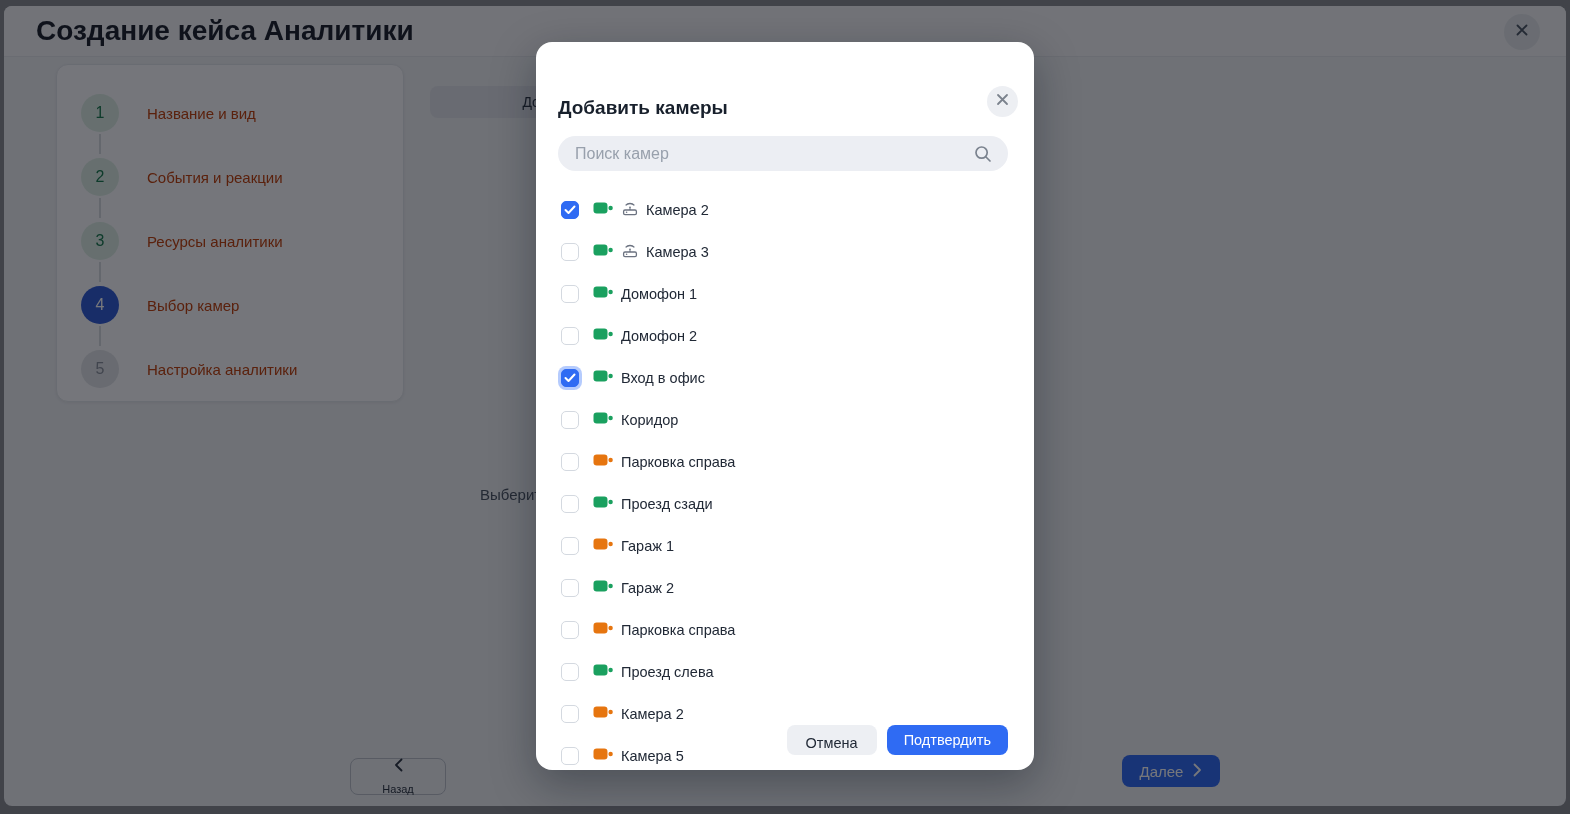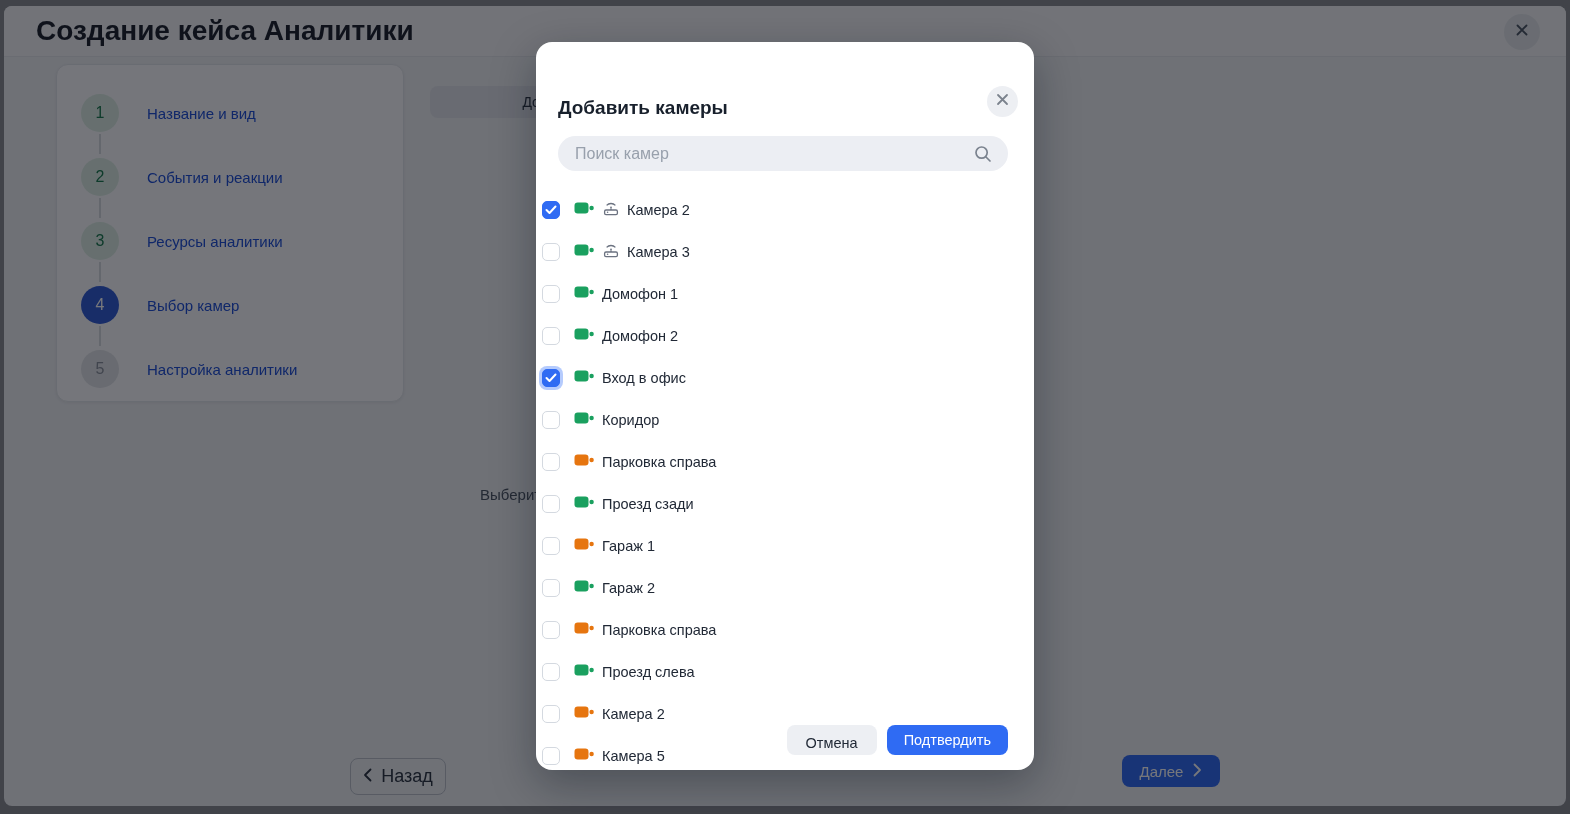--- a/index.html
+++ b/index.html
@@ -20,35 +20,35 @@
   
   .steps-card { position:absolute; left:52px; top:58px; width:348px; height:338px;
                 background:#fcfdfe; border:1px solid #e3e6ea; border-radius:12px;
                 box-shadow:0 1px 3px rgba(20,30,50,.06); }
   .step { position:absolute; left:24px; height:38px; display:flex; align-items:center; }
   .step-circle { width:38px; height:38px; border-radius:50%; display:flex;
                  align-items:center; justify-content:center; font-size:16px; flex:none; }
   .step-circle.done    { background:#ddeee4; color:#1a7a4e; }
   .step-circle.active  { background:#2f5bd6; color:#fff; }
   .step-circle.pending { background:#e2e4e9; color:#8b919c; }
-  .step-label { margin-left:28px; font-size:15px; color:#1d4ed8; white-space:nowrap; }
+  .step-label { margin-left:28px; font-size:15px; color:#c2410c; white-space:nowrap; }
   .step-connector { position:absolute; left:42px; width:2px; height:20px; background:#d8dbe0; }
 
   
   .bg-add-btn { position:absolute; left:426px; top:80px; width:300px; height:32px;
                 background:#e2e5ea; border-radius:8px; display:flex; align-items:center;
                 justify-content:center; font-size:14px; color:#2a3340; }
   .bg-hint { position:absolute; left:476px; top:480px; font-size:15px; color:#4b5563;
              white-space:nowrap; }
 
   
   .btn-back { position:absolute; left:346px; top:752px; width:96px; height:37px;
               border:1px solid #bcc2cb; border-radius:8px; background:transparent;
               display:flex; align-items:center; justify-content:center; gap:9px;
-              font-size:18px; color:#2a3340; cursor:pointer; }
+              font-size:11px; color:#2a3340; cursor:pointer;flex-direction:column; }
   .btn-next { position:absolute; left:1118px; top:749px; width:98px; height:32px;
               border:none; border-radius:8px; background:#2f6bf3; display:flex;
               align-items:center; justify-content:center; gap:10px; font-size:15px;
               color:#ffffff; cursor:pointer; }
 
   
   .overlay { position:absolute; inset:0; background:rgba(5,8,14,0.55); z-index:5; }
 
   
   .modal { position:absolute; left:536px; top:42px; width:498px; height:728px;
@@ -60,21 +60,21 @@
                  border-radius:50%; background:#edeff3; display:flex; align-items:center;
                  justify-content:center; cursor:pointer; }
   .search-wrap { position:absolute; left:22px; top:94px; width:450px; height:35px; }
   .search-input { width:100%; height:100%; border:none; outline:none; background:#ecEEf3;
                   background:#eceef3; border-radius:18px; padding:0 44px 0 17px;
                   font-size:16px; color:#1f2734; font-family:"Liberation Sans",sans-serif; }
   .search-input::placeholder { color:#98a0ac; }
   .search-icon { position:absolute; right:15px; top:8px; }
 
   .camera-list { position:absolute; left:0; top:147px; width:100%; }
-  .camera-row { height:42px; display:flex; align-items:center; padding-left:6px; cursor:pointer; }
+  .camera-row { height:42px; display:flex; align-items:center; padding-left:25px; cursor:pointer; }
   .checkbox { width:18px; height:18px; border-radius:5px; border:1px solid #d4d9e0;
               background:#fff; flex:none; display:flex; align-items:center;
               justify-content:center; cursor:pointer; }
   .checkbox.checked { background:#2f6bf3; border-color:#2f6bf3; }
   .checkbox.focused { box-shadow:0 0 0 3px rgba(90,140,250,.45); }
   .cam-icon { margin-left:14px; flex:none; }
   .dev-icon { margin-left:7px; flex:none; }
   .cam-label { margin-left:7px; font-size:14.5px; color:#212936; }
 
   .modal-footer { position:absolute; right:26px; bottom:15px; display:flex; gap:10px; }

